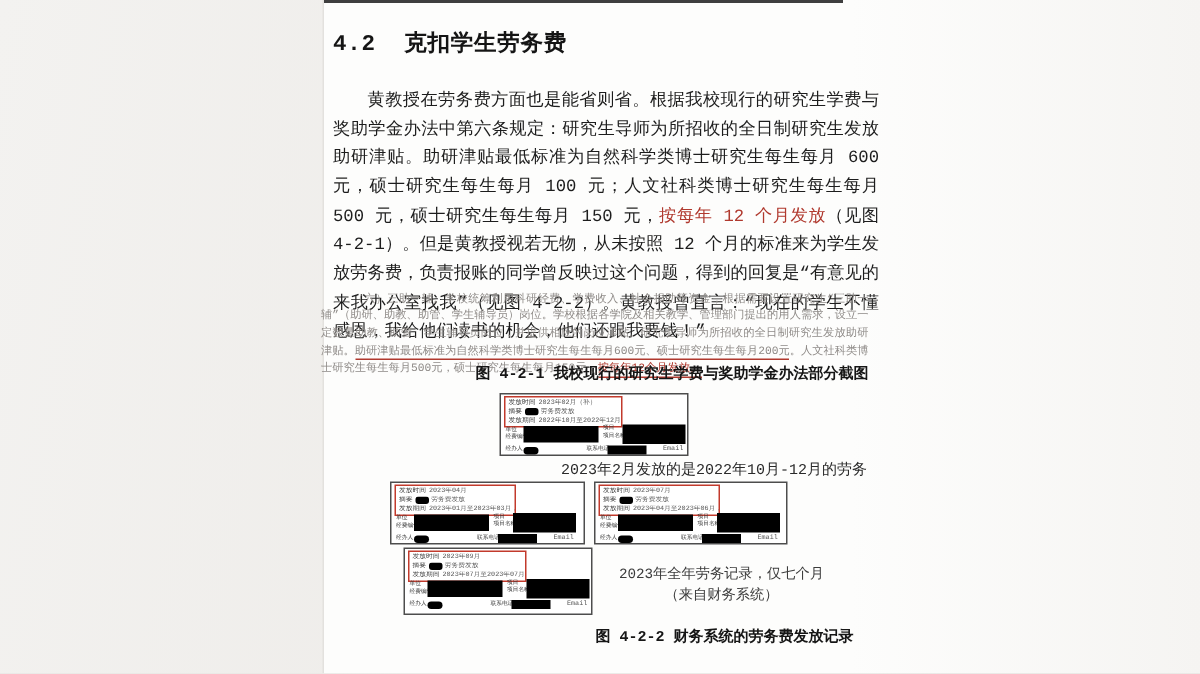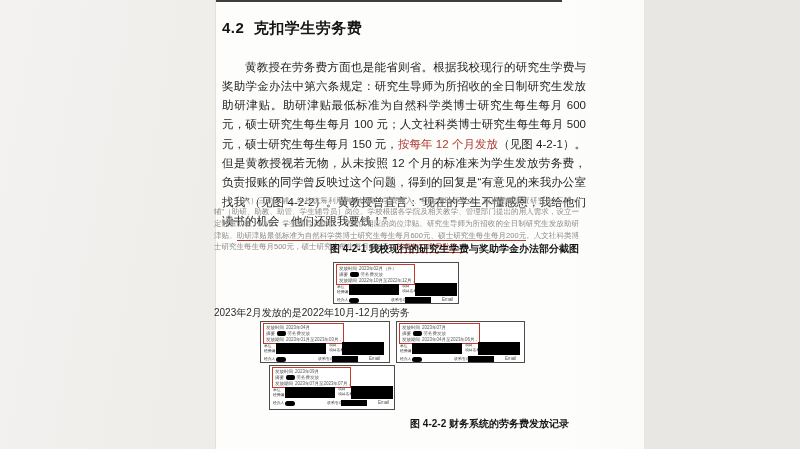--- a/index.html
+++ b/index.html
@@ -1,38 +1,38 @@
 <!DOCTYPE html>
 <html><head>
 <meta charset="utf-8">
 <style>
   html,body{margin:0;padding:0;background:#e9e7e4;}
-  .stage{position:relative;width:644px;height:449px;overflow:hidden;
-         font-family:Liberation Sans, sans-serif;
+  .stage{position:relative;width:800px;height:449px;overflow:hidden;
+         font-family:Liberation Mono, monospace;
          background:linear-gradient(100deg,#f3f2f0 0%,#eeece9 45%,#e9e7e4 100%);}
   .page{position:absolute;left:215px;top:0;width:585px;height:449px;
         background:linear-gradient(90deg,#fdfdfc 0%,#fdfdfc 60%,#f5f4f2 100%);
         border-left:1px solid #e3e1de;}
   .top-edge{position:absolute;left:216px;top:0;width:346px;height:2px;background:#3f3f3f;}
 
   .title{position:absolute;left:222px;top:19px;width:364px;font-size:15px;font-weight:bold;
          color:#151515;white-space:pre;letter-spacing:.5px;}
   .para{position:absolute;left:222px;top:46px;width:364px;font-size:11.5px;line-height:19.3px;
         color:#1d1d1d;text-align:justify;text-indent:2em;}
   .quote{position:absolute;left:202px;top:187px;width:365px;font-size:7.5px;line-height:11.7px;
          color:#8f8b88;text-align:justify;text-indent:21px;margin-left:12px;}
   .s-normal{}
   .s-red{color:#b0392e;}
   .s-underline{border-bottom:1px solid #b0392e;padding-bottom:.5px;}
   .s-red-underline{color:#b0392e;border-bottom:1px solid #b0392e;padding-bottom:.5px;}
 
   .caption{position:absolute;width:364px;text-align:right;font-size:10px;font-weight:bold;color:#161616;}
   .caption1{left:215px;top:242px;}
   .caption2{left:205px;top:417px;}
-  .annot-feb{position:absolute;left:214px;top:306px;width:364px;text-align:left;
+  .annot-feb{position:absolute;left:214px;top:306px;width:364px;text-align:right;
              font-size:10px;color:#2a2a2a;}
   .annot-year{position:absolute;left:401px;top:376px;width:160px;text-align:center;
               font-size:9.5px;line-height:13.5px;color:#3c3c3c;}
 
   
   .shot{position:absolute;}
   #shot1{left:333px;top:262px;width:126px;height:42px;}
   #shot2a{left:260px;top:321px;width:130px;height:42px;}
   #shot2b{left:396px;top:321px;width:129px;height:42px;}
   #shot3{left:269px;top:365px;width:126px;height:45px;}
@@ -203,16 +203,18 @@
         <div class="bar bar2"></div>
         <div class="lc lc3">经办人</div>
         <div class="chip2"></div>
         <div class="lc lc4">联系电话</div>
         <div class="bar bar3"></div>
         <div class="email">Email</div>
       </div>
     </div>
 
   <div class="annot-year">
+    <div>2023年全年劳务记录，仅七个月</div>
+    <div>（来自财务系统）</div>
   </div>
 
   <div class="caption caption2">图 4-2-2  财务系统的劳务费发放记录</div>
 </div>
 
 </body></html>

